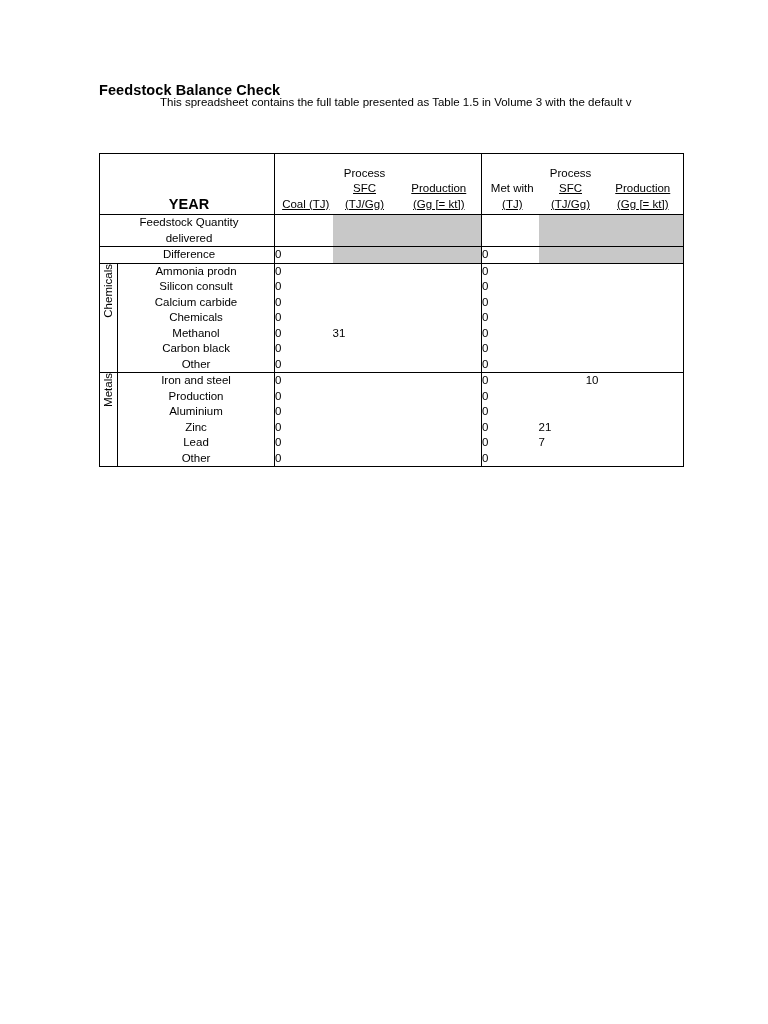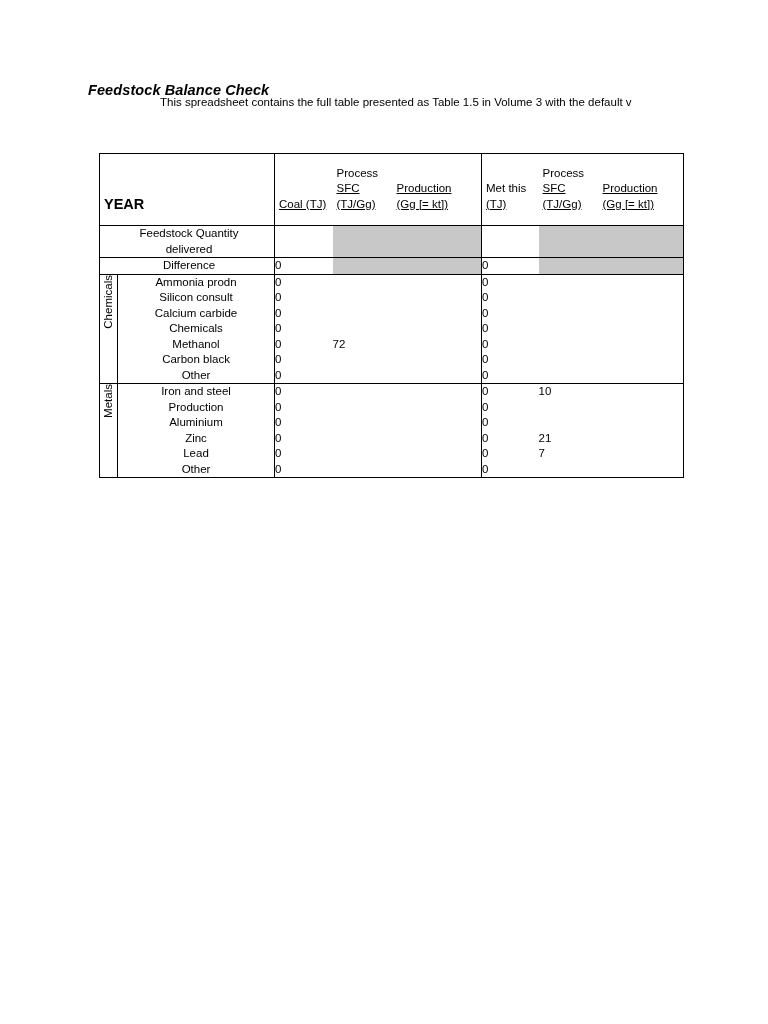--- a/index.html
+++ b/index.html
@@ -16,26 +16,25 @@
     overflow: hidden;
   }
   .page {
     position: absolute;
     top: 0; left: 0;
     width: 768px;
     height: 1024px;
   }
   .title {
     position: absolute;
-    left: 88px;
+    left: 99px;
     top: 82px;
     font-size: 14.5px;
     font-weight: bold;
     letter-spacing: 0.1px;
-    font-style: italic;
   }
   .subtitle1 {
     position: absolute;
     left: 160px;
     top: 96px;
     font-size: 11.5px;
     white-space: nowrap;
     overflow: hidden;
     width: 530px;
   }
@@ -69,21 +68,22 @@
   .c-rowlabel { width: 157px; }
   .c-coal { width: 58px; }
   .c-sfc { width: 60px; }
   .c-prod { width: 89px; }
   .c-metcoke { width: 57px; }
   .c-sfc2 { width: 60px; }
   .c-prod2 { width: 85px; }
 
   .hdr-row td {
     vertical-align: bottom;
-    padding-bottom: 13px;
+    padding-bottom: 2px;
+    text-align: center;
   }
   .yearcell {
     font-size: 14.5px;
     font-weight: bold;
     padding-left: 4px;
   }
   .hdr-two-line {
     position: relative;
     font-size: 11.5px;
     padding-left: 4px;
@@ -119,21 +119,21 @@
     writing-mode: vertical-rl;
     transform: rotate(180deg);
     font-size: 11.5px;
     white-space: nowrap;
     margin: 0 auto;
   }
   .sep-under-label { border-right: 1px solid #000; }
 
   
   .c-center-72 { padding-left: 48px; }
-  .c-center-10 { padding-left: 25px; }
+  .c-center-10 { padding-left: 25px; text-align: right; }
   .c-center-21 { padding-left: 43px; }
   .c-center-7  { padding-left: 51px; }
 </style>
 </head>
 <body>
 
 <div class="page">
 
   <div class="title">Feedstock Balance Check</div>
   <div class="subtitle1">This spreadsheet contains the full table presented as Table 1.5 in Volume 3 with the default v</div>
@@ -168,21 +168,21 @@
         </div>
       </td>
       <td class="thick-top" style="vertical-align:bottom; border-right:1.4px solid #000;">
         <div class="hdr-two-line">
           <span class="l2">Production</span>
           <span class="l2">(Gg [= kt])</span>
         </div>
       </td>
       <td class="thick-top" style="vertical-align:bottom;">
         <div class="hdr-two-line">
-          <span class="l1">Met this</span>
+          <span class="l1">Met with</span>
           <span class="l2">(TJ)</span>
         </div>
       </td>
       <td class="thick-top" style="vertical-align:bottom;">
         <div class="hdr-two-line">
           <span class="l1">Process</span>
           <span class="l2">SFC</span>
           <span class="l2">(TJ/Gg)</span>
         </div>
       </td>
@@ -254,21 +254,21 @@
       <td class="num">0</td>
       <td class="num c-center-72"></td>
       <td class="num" style="border-right:1.4px solid #000;"></td>
       <td class="num">0</td>
       <td class="num c-center-10"></td>
       <td class="num vr"></td>
     </tr>
     <tr>
       <td class="sep-under-label lbl">Methanol</td>
       <td class="num">0</td>
-      <td class="num c-center-72">72</td>
+      <td class="num c-center-72">31</td>
       <td class="num" style="border-right:1.4px solid #000;"></td>
       <td class="num">0</td>
       <td class="num c-center-10"></td>
       <td class="num vr"></td>
     </tr>
     <tr>
       <td class="sep-under-label lbl">Carbon black</td>
       <td class="num">0</td>
       <td class="num c-center-72"></td>
       <td class="num" style="border-right:1.4px solid #000;"></td>

